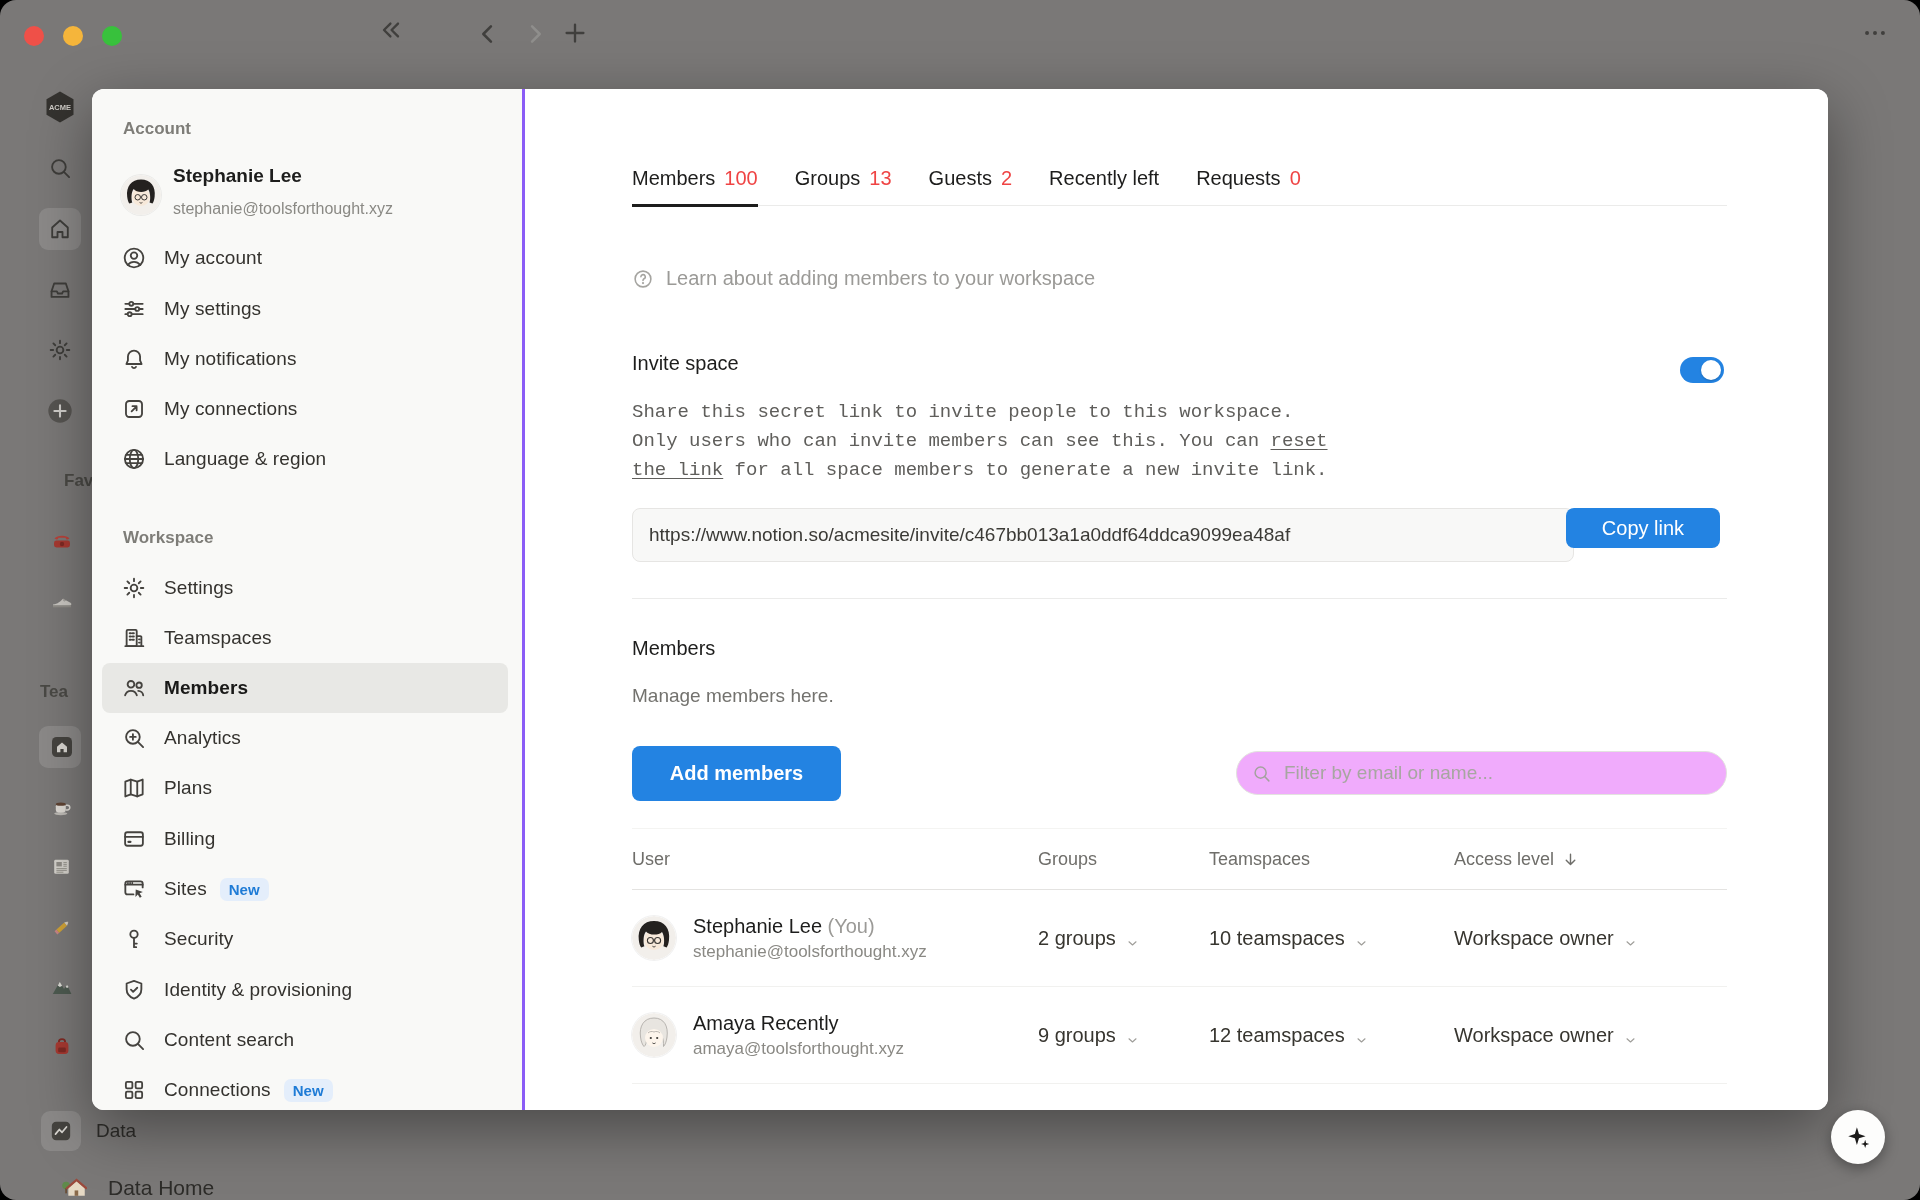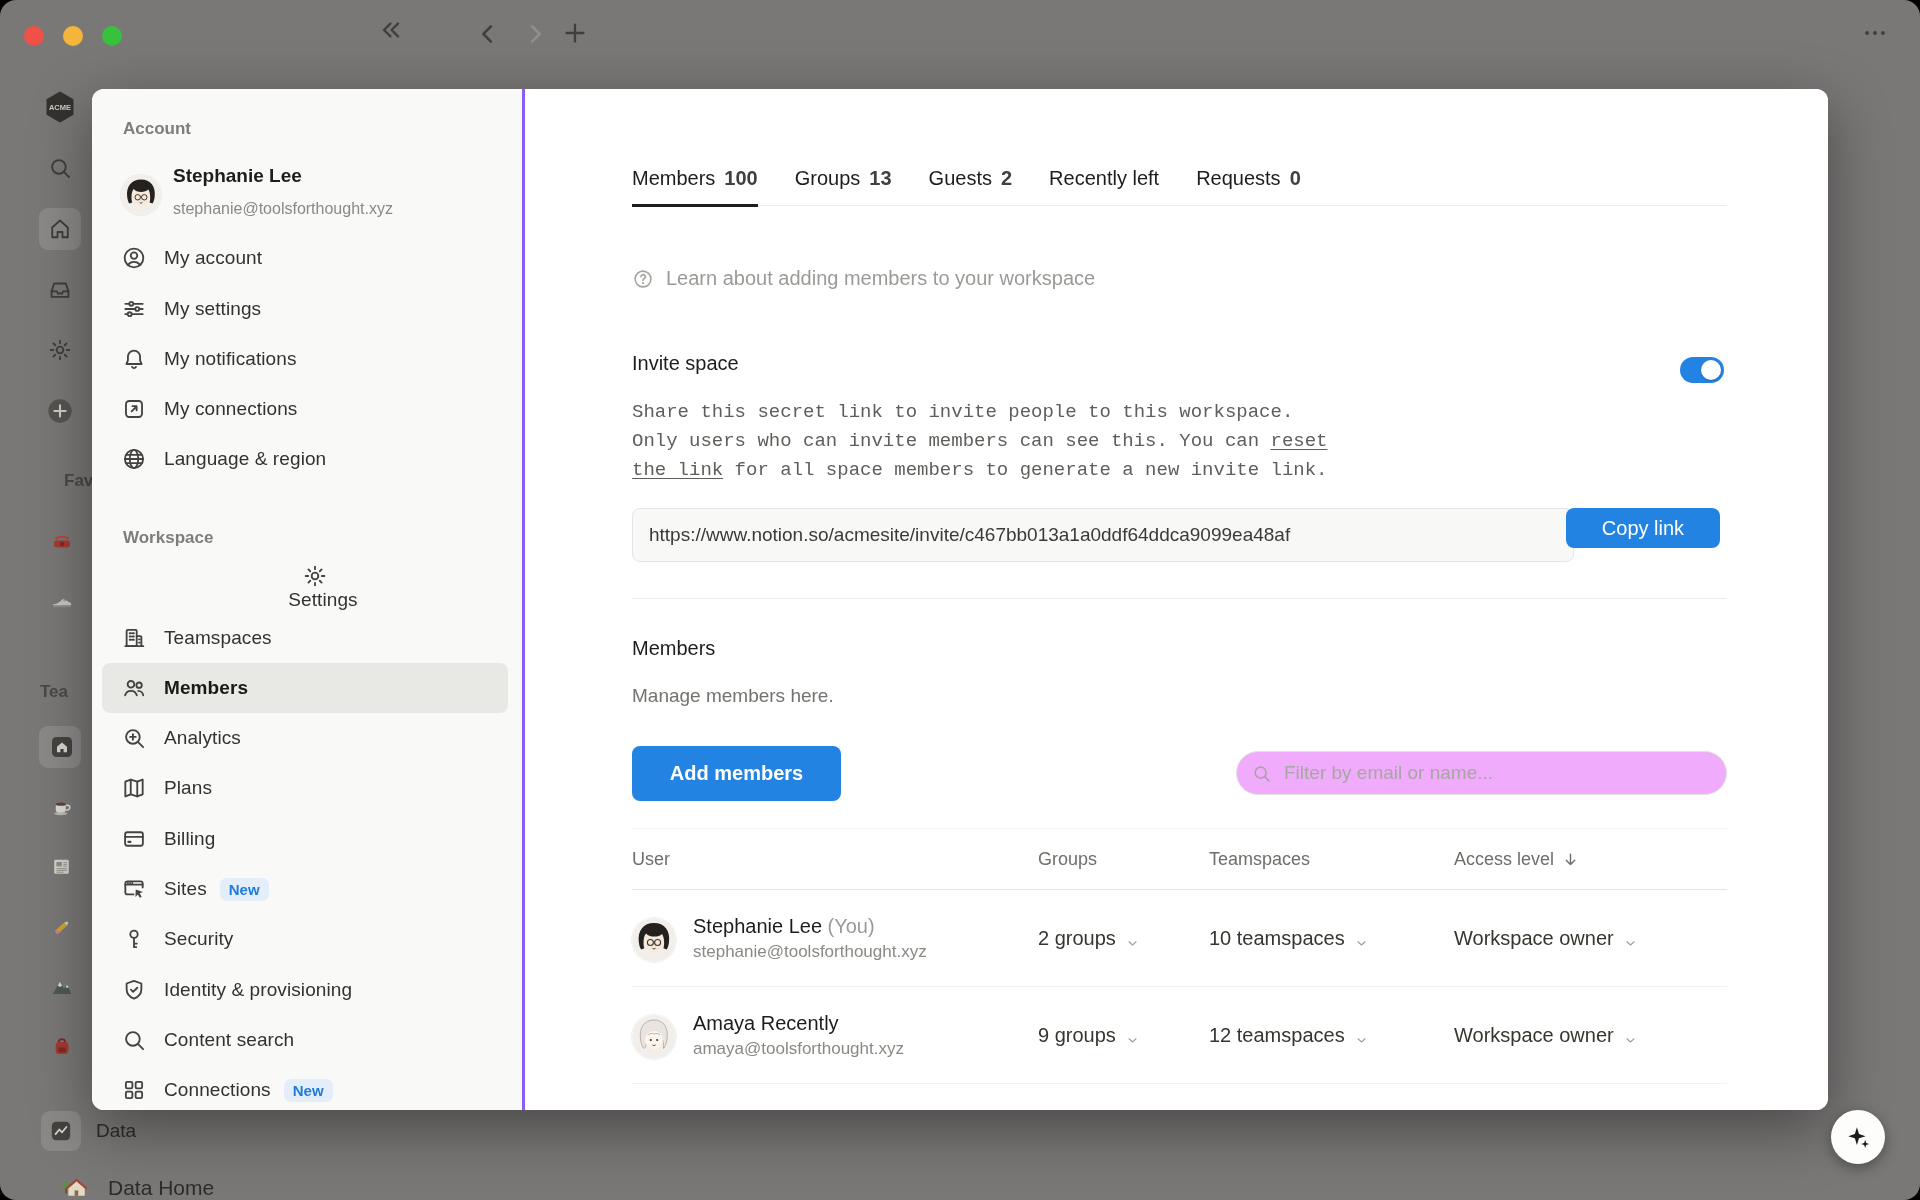--- a/index.html
+++ b/index.html
@@ -38,21 +38,21 @@
   .side-item .ic svg{width:100%;height:100%;}
   .side-item .lbl{margin-left:17px;font-size:19px;color:#34322e;font-weight:500;letter-spacing:.1px;}
   .side-item.selected{background:#e8e8e5;}
   .side-item.selected .lbl{font-weight:700;color:#191918;}
   .badge{margin-left:13px;font-size:15px;font-weight:600;color:#1e7bd6;background:#e4eefb;border-radius:7px;padding:3px 9px;}
   
   .main{position:relative;flex:1;background:#fff;}
   .tabs{position:absolute;left:107px;top:78px;width:1095px;display:flex;border-bottom:1px solid #ebebea;}
   .tab{display:flex;gap:9px;margin-right:37px;font-size:20px;color:#1d1d1c;font-weight:500;
     padding-bottom:14px;border-bottom:3px solid transparent;margin-bottom:-2px;cursor:pointer;white-space:nowrap;}
-  .tab .cnt{color:#404040;font-weight:700;}
+  .tab .cnt{color:#ef4444;font-weight:400;}
   .tab.active{border-bottom-color:#1d1d1c;}
   .learn{position:absolute;left:107px;top:178px;display:flex;align-items:center;gap:12px;color:#9b9a97;font-size:20px;cursor:pointer;}
   .learn .ic{width:22px;height:22px;color:#a5a4a0;}
   .learn .ic svg{width:100%;height:100%;}
   .h-invite{position:absolute;left:107px;top:263px;font-size:20px;color:#1d1d1c;font-weight:500;}
   .toggle{position:absolute;left:1155px;top:268px;width:44px;height:26px;border-radius:13px;background:#2383e2;cursor:pointer;}
   .toggle .knob{position:absolute;right:3px;top:3px;width:20px;height:20px;border-radius:50%;background:#fff;box-shadow:0 1px 2px rgba(0,0,0,.2);}
   .invite-desc{position:absolute;left:107px;top:309px;width:700px;font-size:19px;line-height:29px;color:#5f5e5b;font-family:Liberation Mono, monospace;}
   .reset-link{text-decoration:underline;text-underline-offset:3px;cursor:pointer;}
   .url-box{position:absolute;left:107px;top:419px;width:942px;height:54px;background:#f8f8f7;border:1px solid #e6e5e3;
@@ -72,21 +72,21 @@
   .filter input{border:none;outline:none;background:transparent;font-size:19px;color:#37352f;width:100%;font-family:inherit;}
   .filter input::placeholder{color:#a7a6a1;}
   .table{position:absolute;left:107px;top:739px;width:1095px;}
   .trow{display:grid;grid-template-columns:406px 171px 245px 1fr;align-items:center;}
   .thead{height:60px;border-top:1px solid #f4f4f2;border-bottom:1px solid #e4e3e1;color:#6f6e6a;font-size:18px;}
   .thead .hcell{display:flex;align-items:center;gap:8px;}
   .thead .ic{width:17px;height:17px;color:#6f6e6a;}
   .thead .ic svg{width:100%;height:100%;}
   .mrow{height:96px;border-bottom:1px solid #f1f1ef;}
   .mrow:last-child{border-bottom:none;}
-  .ucell{display:flex;align-items:flex-end;}
+  .ucell{display:flex;align-items:center;}
   .avatar44{width:44px;height:44px;flex:0 0 44px;}
   .avatar44 svg{width:100%;height:100%;border-radius:50%;box-shadow:0 0 0 1px rgba(0,0,0,.06);}
   .uinfo{margin-left:17px;}
   .uname{font-size:20px;font-weight:500;color:#1d1d1c;}
   .uname .you{color:#9b9a97;font-weight:400;}
   .uemail{font-size:17px;color:#8a8984;margin-top:4px;}
   .dd{display:flex;align-items:center;gap:10px;font-size:20px;color:#37352f;cursor:pointer;}
   .dd .ic{width:13px;height:13px;color:#9f9e9a;}
   .dd .ic svg{width:100%;height:100%;}
 </style>
@@ -261,21 +261,21 @@
             <span class="ic"><svg viewBox="0 0 24 24" fill="none" stroke="currentColor" stroke-width="1.7" stroke-linecap="round" stroke-linejoin="round">
                 <circle cx="12" cy="12" r="8.4"></circle>
                 <ellipse cx="12" cy="12" rx="3.9" ry="8.4"></ellipse>
                 <path d="M3.8 12h16.4M4.9 8.2h14.2M4.9 15.8h14.2"></path>
               </svg></span>
             <span class="lbl">Language &amp; region</span>
           </div>
         </div>
       <div class="sec-label" style="top:439px;">Workspace</div>
       <div id="ws-list">
-          <div class="side-item" style="top: 474px; flex-direction: column;">
+          <div class="side-item" style="top: 474px;">
             <span class="ic"><svg viewBox="0 0 24 24" fill="none" stroke="currentColor" stroke-width="1.7" stroke-linecap="round" stroke-linejoin="round">
                 <circle cx="12" cy="12" r="3.1"></circle>
                 <path d="M12 3.4v2.3M12 18.3v2.3M3.4 12h2.3M18.3 12h2.3M5.9 5.9l1.7 1.7M16.4 16.4l1.7 1.7M18.1 5.9l-1.7 1.7M7.6 16.4l-1.7 1.7"></path>
               </svg></span>
             <span class="lbl">Settings</span>
           </div>
           <div class="side-item" style="top: 524px;">
             <span class="ic"><svg viewBox="0 0 24 24" fill="none" stroke="currentColor" stroke-width="1.7" stroke-linecap="round" stroke-linejoin="round">
                 <rect x="5.2" y="4.5" width="9.3" height="15" rx="1"></rect>
                 <path d="M14.5 10.2h3.4a.9.9 0 0 1 .9.9v8.4"></path>

